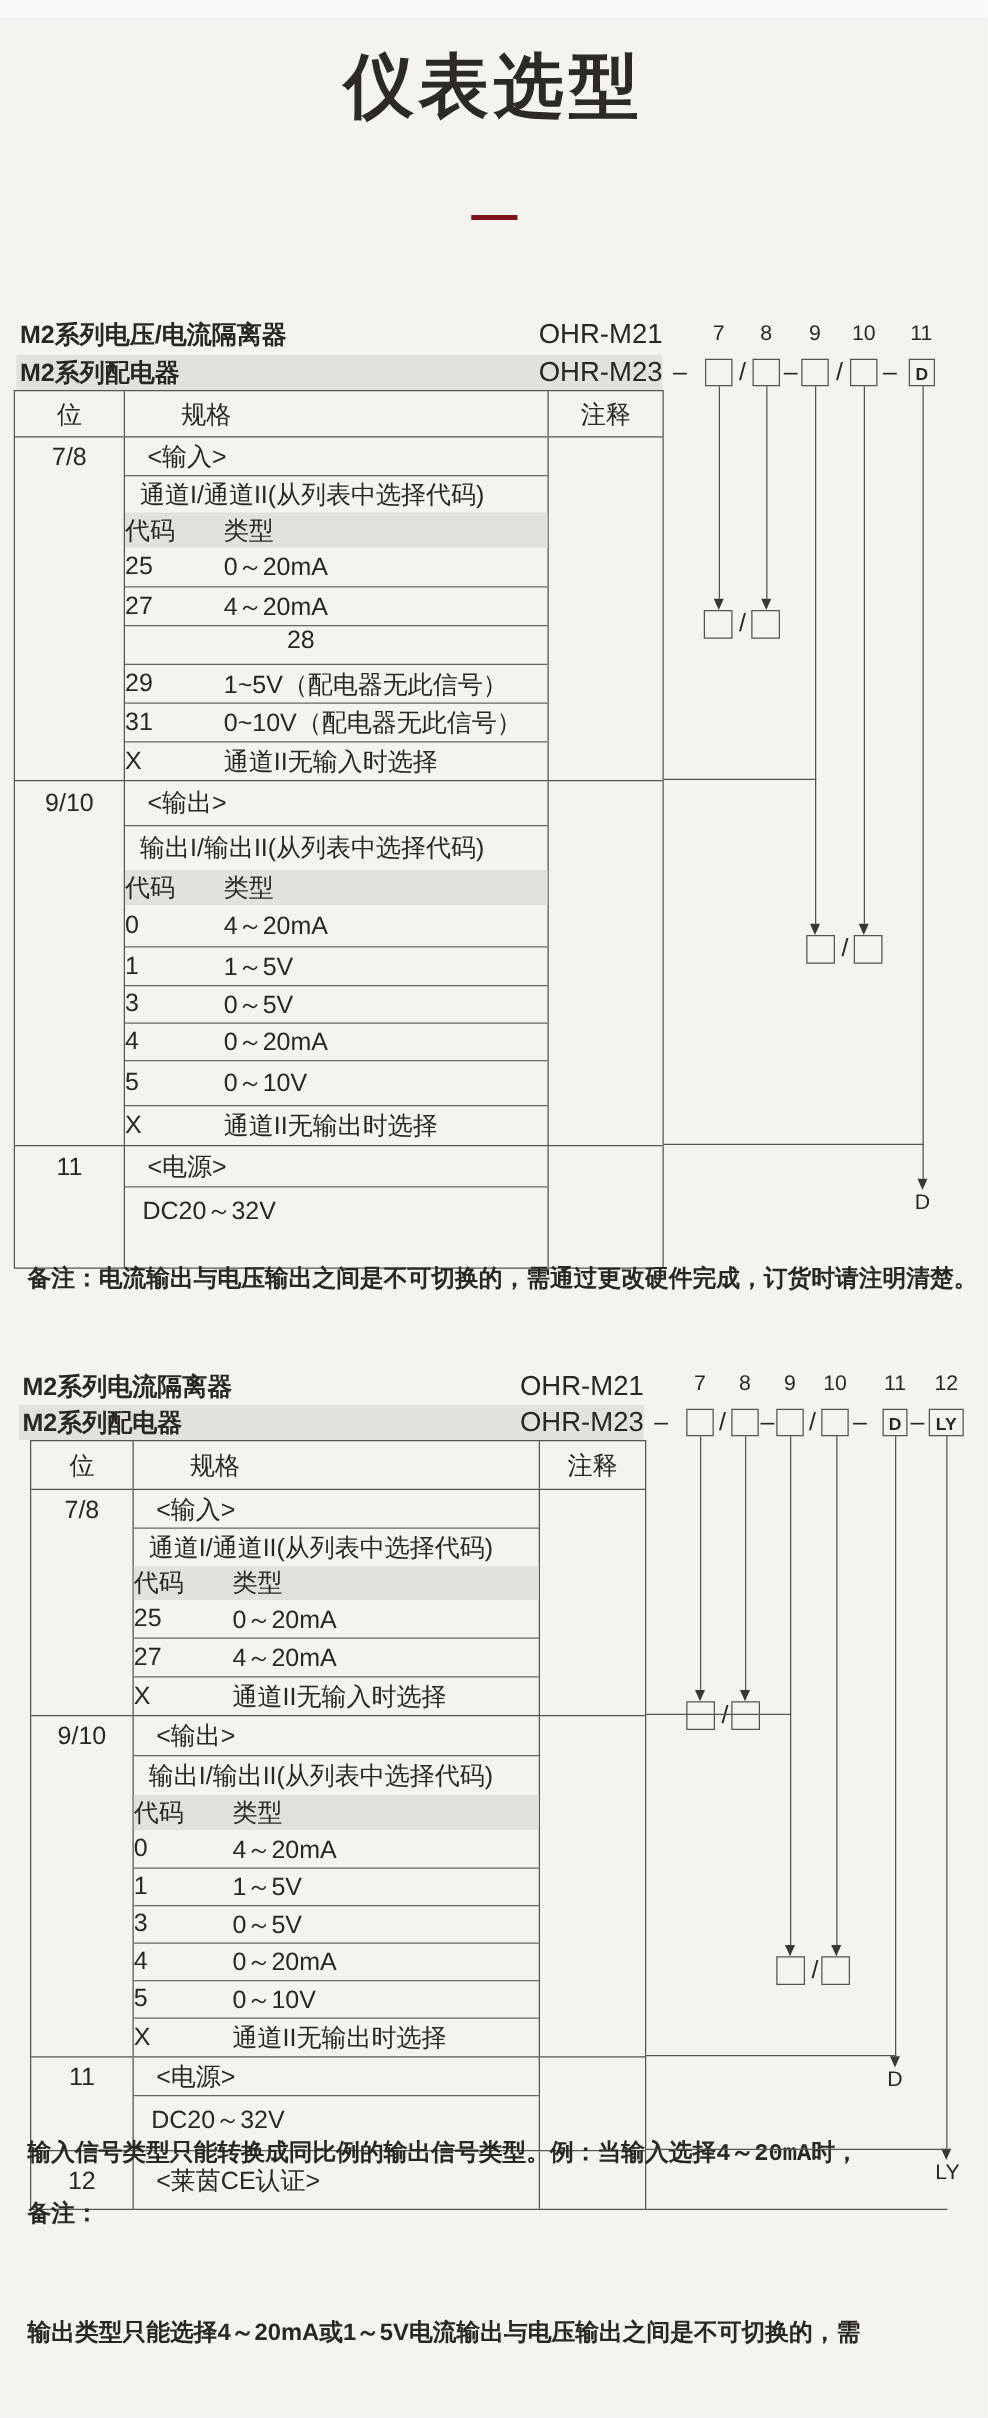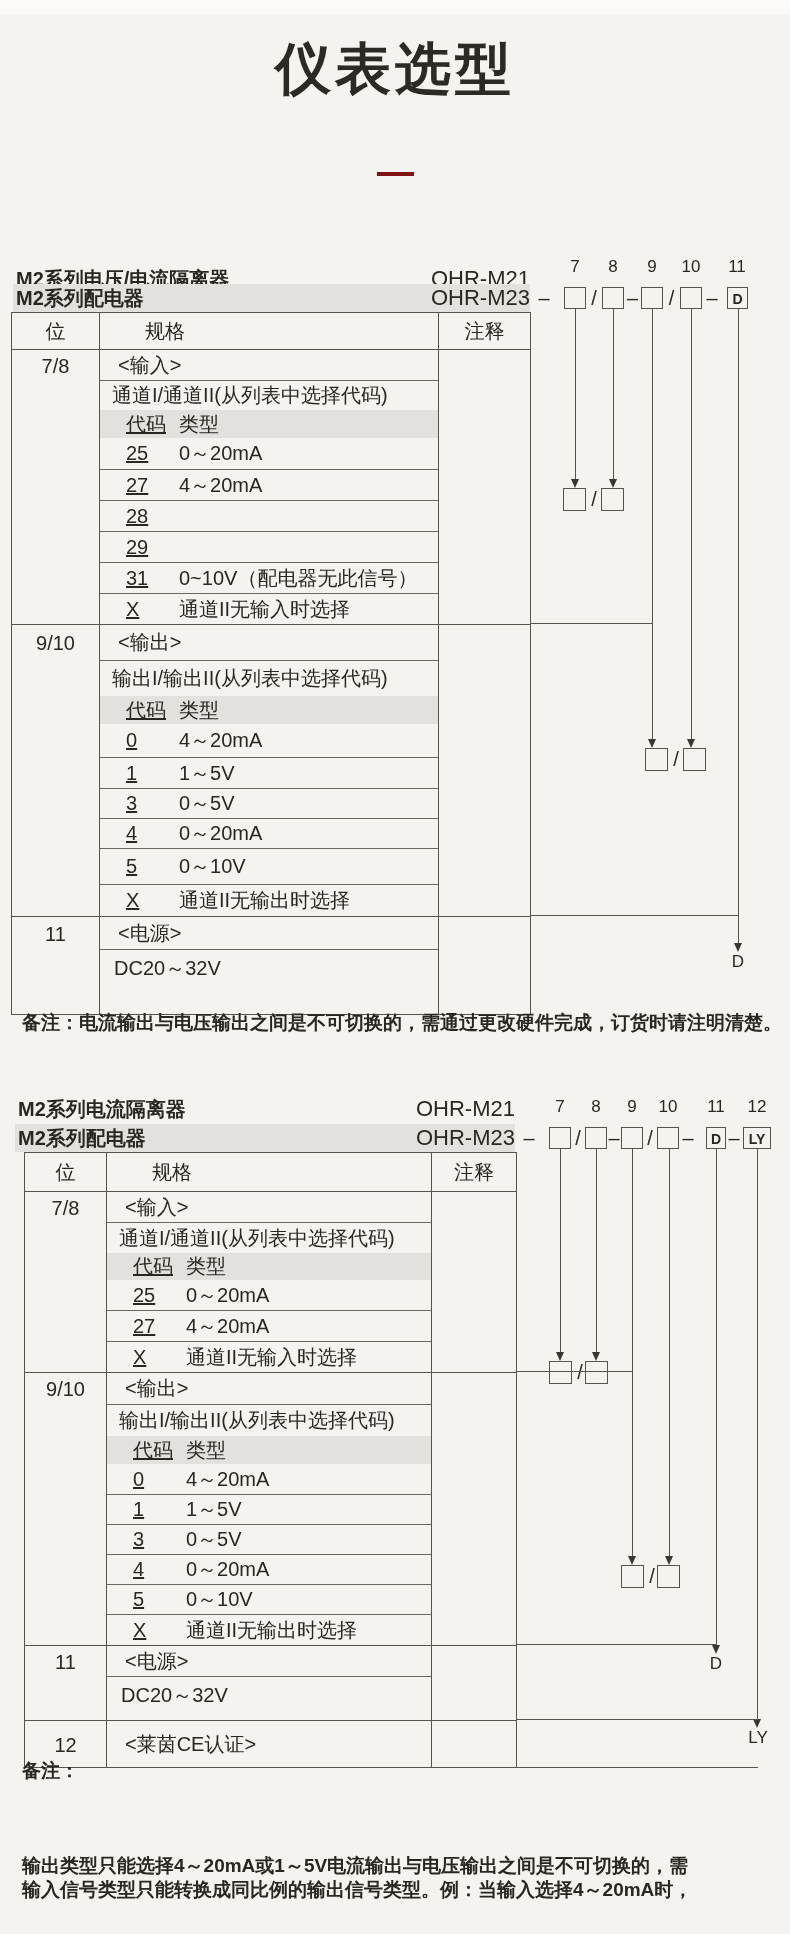--- a/index.html
+++ b/index.html
@@ -41,21 +41,21 @@
   .pos-cell{border-right:1px solid #57534d;box-sizing:border-box;text-align:center;font-size:20px;padding-top:3px;}
   .spec-cell{border-right:1px solid #57534d;box-sizing:border-box;}
   .note-cell{box-sizing:border-box;}
   .row{box-sizing:border-box;display:flex;align-items:center;font-size:20px;}
   .row + .row{border-top:1px solid #6b6660;}
   .row.codehead{border-top:none;background:#e3e1de;}
   .row.codehead + .row{border-top:none;}
   .row.label{padding-left:18px;text-align:center;}
   .row.plain{padding-left:12px;}
   .row.plain2{padding-left:14px;align-items:flex-start;padding-top:5px;}
-  .row .c-code{padding-left:26px;width:79px;box-sizing:border-box;flex:none;text-decoration:underline;}
+  .row .c-code{width:79px;box-sizing:border-box;flex:none;}
   .row .c-name{flex:1;}
 
   
   .vline{position:absolute;width:1px;background:#57534d;}
   .arrow{position:absolute;width:0;height:0;border-left:4px solid transparent;border-right:4px solid transparent;border-top:9px solid #3a3733;}
   .pairbox{position:absolute;width:23px;height:23px;border:1px solid #57534d;box-sizing:border-box;}
   .pairslash{position:absolute;width:16px;height:23px;line-height:23px;text-align:center;font-size:20px;}
   .extline{position:absolute;height:1px;background:#57534d;}
   .letter{position:absolute;text-align:center;font-size:17px;font-weight:500;height:22px;line-height:22px;}
 
@@ -63,21 +63,21 @@
   .note-line{position:absolute;left:22px;width:760px;font-size:19px;font-weight:700;white-space:nowrap;}
 </style>
 </head>
 <body>
 
 <div class="page">
   <div class="topstrip"></div>
   <div class="title">仪表选型</div>
   <div class="red-dash"></div>
 
-  <div class="series-line" style="left:13px;top:266px;width:517px;height:26px;">
+  <div class="series-line" style="left:13px;top:254px;width:517px;height:26px;">
     <span class="series-label">M2系列电压/电流隔离器</span>
     <span class="series-model">OHR-M21</span>
   </div>
   <div class="series-line series-bar" style="left:13px;top:284px;width:517px;height:28px;">
     <span class="series-label">M2系列配电器</span>
     <span class="series-model">OHR-M23</span>
   </div>
 
   <div class="sel-table" id="table0" style="left:11px;top:312px;width:518px;">
     <div class="thead" style="grid-template-columns:88px 339px 91px;height:36px;">
@@ -95,25 +95,26 @@
             <div class="c-name">类型</div>
           </div>
           <div class="row code" style="height: 31px;">
             <div class="c-code">25</div>
             <div class="c-name">0～20mA</div>
           </div>
           <div class="row code" style="height: 31px;">
             <div class="c-code">27</div>
             <div class="c-name">4～20mA</div>
           </div>
-          <div class="row code" style="height: 31px;">
+          <div class="row code" style="height: 31px; flex-direction: column;">
             <div class="c-code">28</div>
           </div>
           <div class="row code" style="height: 31px;">
             <div class="c-code">29</div>
+            <div class="c-name">1~5V（配电器无此信号）</div>
           </div>
           <div class="row code" style="height: 31px;">
             <div class="c-code">31</div>
             <div class="c-name">0~10V（配电器无此信号）</div>
           </div>
           <div class="row code" style="height: 31px;">
             <div class="c-code">X</div>
             <div class="c-name">通道II无输入时选择</div>
           </div>
         </div>
@@ -253,21 +254,21 @@
       <div class="group" style="grid-template-columns: 82px 325px 84px;">
         <div class="pos-cell" style="line-height: 42px;">12</div>
         <div class="spec-cell">
           <div class="row label" style="height: 46px;">&lt;莱茵CE认证&gt;</div>
         </div>
         <div class="note-cell"></div>
       </div>
     </div>
 
   <div class="note-line" style="top:1758px;">备注：</div>
-  <div class="note-line" style="top:1877px;">输入信号类型只能转换成同比例的输出信号类型。例：当输入选择4～20mA时，</div>
+  <div class="note-line" style="top:1709px;font-family:Liberation Mono, monospace;">输入信号类型只能转换成同比例的输出信号类型。例：当输入选择4～20mA时，</div>
   <div class="note-line" style="top:1853px;">输出类型只能选择4～20mA或1～5V电流输出与电压输出之间是不可切换的，需</div>
 <div class="digit" style="left: 562px; top: 258px;">7</div>
     <div class="digit" style="left: 600px; top: 258px;">8</div>
     <div class="digit" style="left: 639px; top: 258px;">9</div>
     <div class="digit" style="left: 678px; top: 258px;">10</div>
     <div class="digit" style="left: 724px; top: 258px;">11</div>
     <div class="tok tok-sep" style="left: 536px; top: 287px; width: 16px;">–</div>
     <div class="tok tok-box" style="left: 564px; top: 287px; width: 22px;"></div>
     <div class="tok tok-sep" style="left: 586px; top: 287px; width: 16px;">/</div>
     <div class="tok tok-box" style="left: 602px; top: 287px; width: 22px;"></div>

